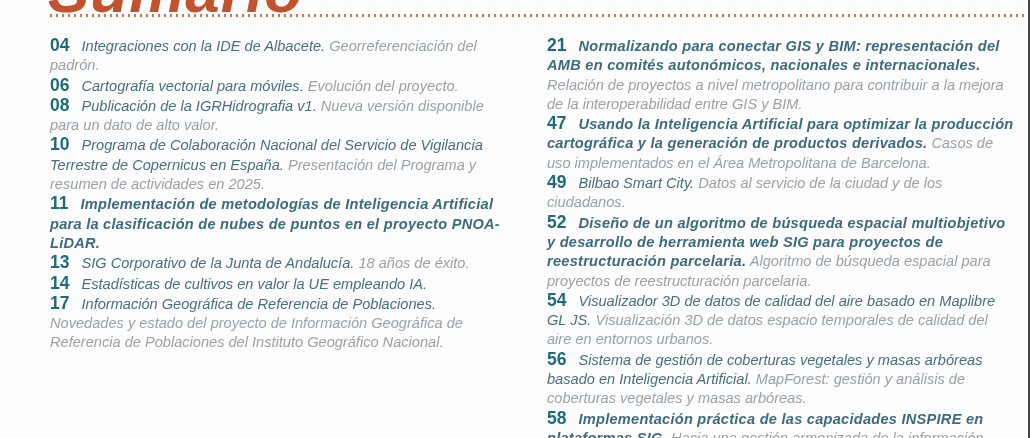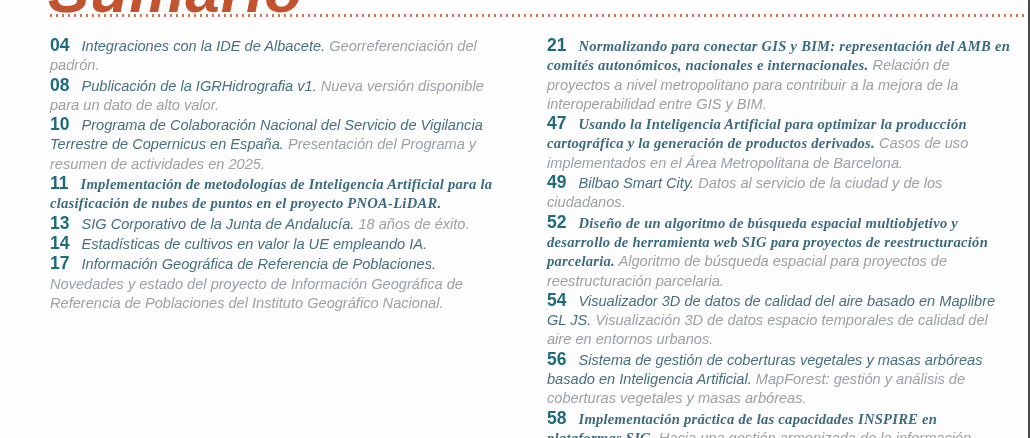--- a/index.html
+++ b/index.html
@@ -59,41 +59,41 @@
     font-weight: 700;
     font-size: 17.5px;
     color: var(--number-color, #1e6b7c);
     padding-right: 12px;
   }
   .entry .title { color: var(--title-color, #47707f); }
   .entry .title.em {
     font-weight: 600;
     letter-spacing: 0.25px;
     color: #3c6b7e;
-    font-family: Liberation Serif, serif;
   }
   .entry .subtitle { color: var(--subtitle-color, #9ba1a6); }
   .page-edge {
     position: absolute;
     top: 0;
     right: 0;
     width: 2px;
     height: 100%;
     background: #474747;
   }
 </style>
 </head>
 <body style="--accent: #c2532e; --accent-light: #c97a55; --number-color: #1e6b7c; --title-color: #47707f; --subtitle-color: #9ba1a6;">
 
 <div class="masthead">Sumario</div>
 <div class="dotted-rule"></div>
 
 <div class="columns">
   <div class="col left" id="col-left">
       <p class="entry"><span class="num">04</span><span class="title">Integraciones con la IDE de Albacete.</span><span class="subtitle"> Georreferenciación del padrón.</span></p>
+      <p class="entry"><span class="num">06</span><span class="title">Cartografía vectorial para móviles.</span><span class="subtitle"> Evolución del proyecto.</span></p>
       <p class="entry"><span class="num">08</span><span class="title">Publicación de la IGRHidrografia v1.</span><span class="subtitle"> Nueva versión disponible para un dato de alto valor.</span></p>
       <p class="entry"><span class="num">10</span><span class="title">Programa de Colaboración Nacional del Servicio de Vigilancia Terrestre de Copernicus en España.</span><span class="subtitle"> Presentación del Programa y resumen de actividades en 2025.</span></p>
       <p class="entry"><span class="num">11</span><span class="title em">Implementación de metodologías de Inteligencia Artificial para la clasificación de nubes de puntos en el proyecto PNOA-LiDAR.</span></p>
       <p class="entry"><span class="num">13</span><span class="title">SIG Corporativo de la Junta de Andalucía.</span><span class="subtitle">  18 años de éxito.</span></p>
       <p class="entry"><span class="num">14</span><span class="title">Estadísticas de cultivos en valor la UE empleando IA.</span></p>
       <p class="entry"><span class="num">17</span><span class="title">Información Geográfica de Referencia de Poblaciones.</span><span class="subtitle"> Novedades y estado del proyecto de Información Geográfica de Referencia de Poblaciones del Instituto Geográfico Nacional.</span></p>
     </div>
   <div class="col right" id="col-right">
       <p class="entry"><span class="num">21</span><span class="title em">Normalizando para conectar GIS y BIM: representación del AMB en comités autonómicos, nacionales e internacionales.</span><span class="subtitle"> Relación de proyectos a nivel metropolitano para contribuir a la mejora de la interoperabilidad entre GIS y BIM.</span></p>
       <p class="entry"><span class="num">47</span><span class="title em">Usando la Inteligencia Artificial para optimizar la producción cartográfica y la generación de productos derivados.</span><span class="subtitle"> Casos de uso implementados en el Área Metropolitana de Barcelona.</span></p>

